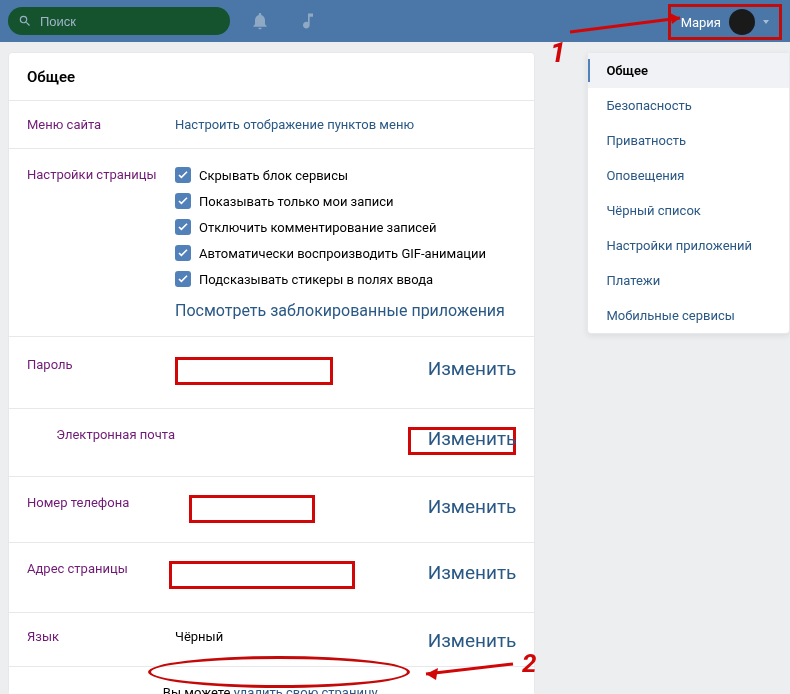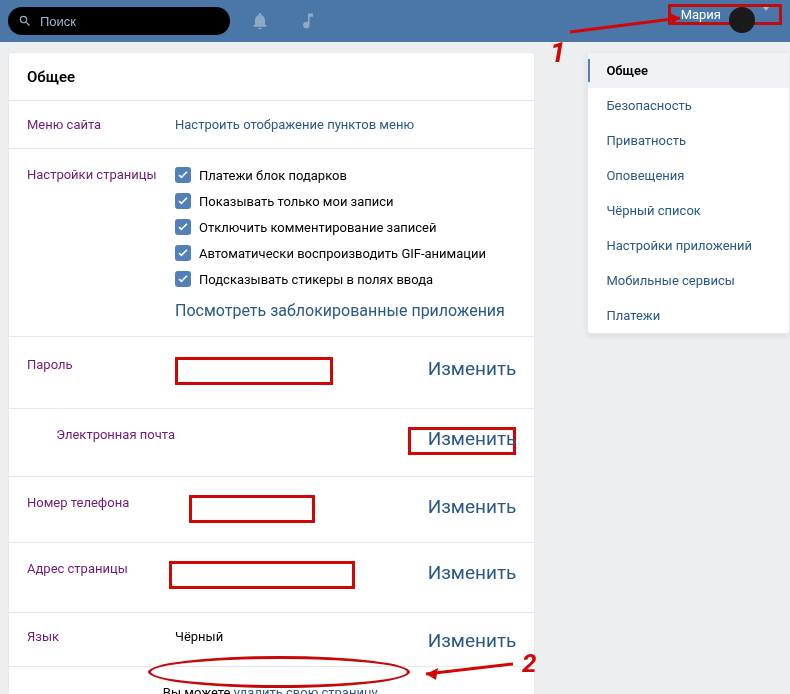--- a/index.html
+++ b/index.html
@@ -16,21 +16,21 @@
       height: 42px;
       background: #4a76a8;
       display: flex;
       align-items: center;
       padding: 0 8px;
       position: relative;
     }
     .search-box {
       width: 222px;
       height: 28px;
-      background: #000000;
+      background: #14532d;
       border-radius: 14px;
       display: flex;
       align-items: center;
       padding: 0 10px;
     }
     .search-icon-svg { width: 14px; height: 14px; fill: #9ab0c8; }
     .search-input {
       background: transparent;
       border: none;
       color: #c0cddb;
@@ -39,23 +39,23 @@
       outline: none;
       width: 170px;
     }
     .search-input::placeholder { color: #a2b5cb; }
     .header-icons { display: flex; align-items: center; margin-left: 20px; gap: 28px; }
     .header-icon { width: 20px; height: 20px; fill: #8fa9c4; cursor: pointer; }
     .user-block {
       position: absolute;
       right: 8px;
       top: 4px;
-      height: 21px;
-      display: flex;
-      align-items: flex-start;
+      height: 36px;
+      display: flex;
+      align-items: center;
       gap: 8px;
       padding: 0 10px;
       border: 3px solid #bf0c0c;
       cursor: pointer;
     }
     .user-name { color: #fff; font-size: 13px; }
     .avatar { width: 26px; height: 26px; border-radius: 50%; background: #1a1a1a; }
     .dropdown-arrow { width: 0; height: 0; border-left: 3px solid transparent; border-right: 3px solid transparent; border-top: 4px solid #a8bcd2; }
     .content-wrap { display: flex; padding: 10px 0 0 8px; height: calc(100% - 42px); gap: 34px; }
     .main-panel {
@@ -206,21 +206,21 @@
     <div class="setting-row tall">
       <div class="setting-label">Настройки страницы</div>
       <div class="setting-value">
         <div class="checkbox-list">
           <div class="checkbox-item">
             <div class="checkbox">
                 <svg viewBox="0 0 12 10">
                   <path d="M1 5 L4 8 L11 1" stroke="#fff" stroke-width="2" fill="none"></path>
                 </svg>
               </div>
-            <span class="checkbox-label">Платежи блок подарков</span>
+            <span class="checkbox-label">Скрывать блок сервисы</span>
           </div>
           <div class="checkbox-item">
             <div class="checkbox">
                 <svg viewBox="0 0 12 10">
                   <path d="M1 5 L4 8 L11 1" stroke="#fff" stroke-width="2" fill="none"></path>
                 </svg>
               </div>
             <span class="checkbox-label">Показывать только мои записи</span>
           </div>
           <div class="checkbox-item">
@@ -287,22 +287,22 @@
     </div>
   </div>
 
   <div class="sidebar">
     <div class="sidebar-item active">Общее</div>
     <div class="sidebar-item">Безопасность</div>
     <div class="sidebar-item">Приватность</div>
     <div class="sidebar-item">Оповещения</div>
     <div class="sidebar-item">Чёрный список</div>
     <div class="sidebar-item">Настройки приложений</div>
+    <div class="sidebar-item">Платежи</div>
     <div class="sidebar-item">Мобильные сервисы</div>
-    <div class="sidebar-item">Платежи</div>
   </div>
 </div>
 
 <div class="annotation" style="left:550px;top:36px;font-size:28px;font-style:italic;">1</div>
 <svg class="arrow-svg" style="left:560px;top:10px;width:130px;height:30px;">
   <line x1="10" y1="22" x2="120" y2="8" stroke="#d10707" stroke-width="3"></line>
   <polygon points="120,8 110,3 112,14" fill="#d10707"></polygon>
 </svg>
 
 <div class="annotation" style="left:522px;top:648px;font-size:26px;font-style:italic;">2</div>

